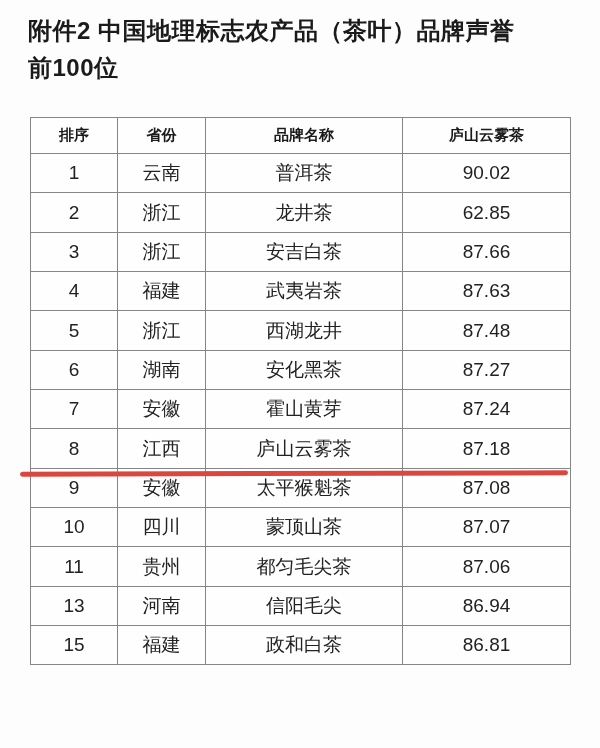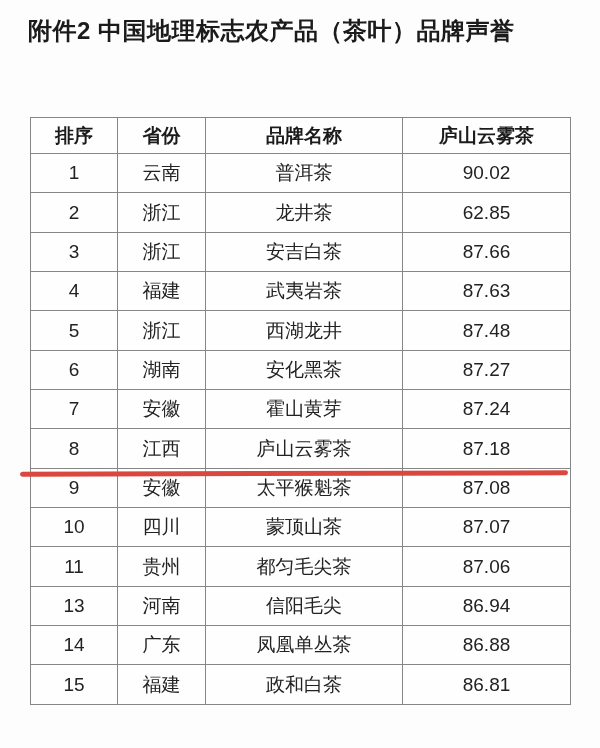--- a/index.html
+++ b/index.html
@@ -37,21 +37,21 @@
     text-align: center;
     vertical-align: middle;
     color: #222222;
     font-size: 19px;
     overflow: hidden;
     white-space: nowrap;
   }
   .rep-table th {
     height: 36px;
     font-weight: bold;
-    font-size: 19px;
+    font-size: 15px;
     color: #1b1b1b;
   }
   .rep-table td { height: 39.35px; font-weight: normal; }
   .col-rank     { width: 87px;  }
   .col-province { width: 88px;  }
   .col-brand    { width: 197px; }
   .col-score    { width: 168px; }
   .red-underline {
     position: absolute;
     left: 20px; top: 471px;
@@ -59,21 +59,21 @@
     border-radius: 3px;
     background: #d9473f;
     transform: rotate(-0.15deg);
   }
 </style>
 </head>
 <body>
 
 <div class="page">
 
-  <h1 class="title"><span>附件2 中国地理标志农产品（茶叶）品牌声誉</span><br></h1>
+  <h1 class="title"><span>附件2 中国地理标志农产品（茶叶）品牌声誉</span><br><span>前100位</span></h1>
 
   <table class="rep-table">
     <colgroup>
       <col class="col-rank">
       <col class="col-province">
       <col class="col-brand">
       <col class="col-score">
     </colgroup>
     <thead>
       <tr>
@@ -162,26 +162,20 @@
   </tr>
 
 
   <tr>
     <td>13</td>
     <td>河南</td>
     <td>信阳毛尖</td>
     <td>86.94</td>
   </tr>
 
-  <tr>
-    <td>14</td>
-    <td>广东</td>
-    <td>凤凰单丛茶</td>
-    <td>86.88</td>
-  </tr>
 
   <tr>
     <td>15</td>
     <td>福建</td>
     <td>政和白茶</td>
     <td>86.81</td>
   </tr>
 </tbody>
   </table>
 

